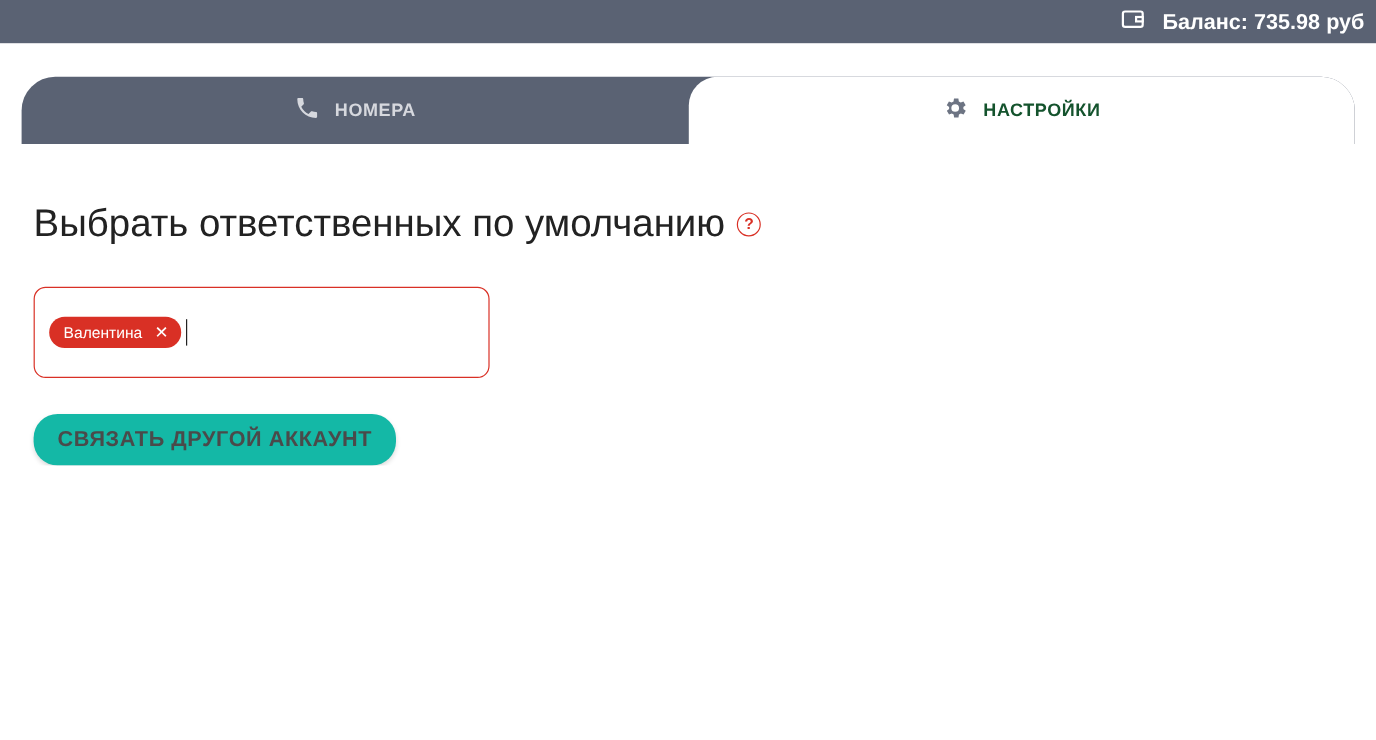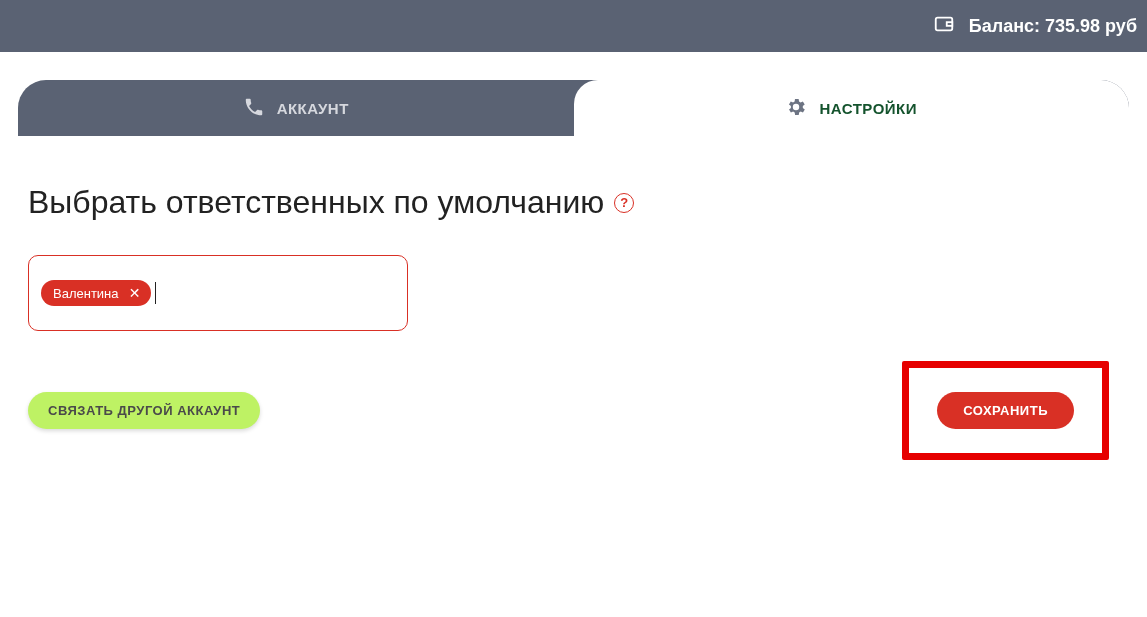--- a/index.html
+++ b/index.html
@@ -1,20 +1,20 @@
 <!DOCTYPE html>
 <html><head>
   <meta charset="utf-8">
   <style>
     * { margin: 0; padding: 0; box-sizing: border-box; }
     body { font-family: Arial, Helvetica, sans-serif; background: #fff; width: 1147px; }
 
     .topbar {
       background: #5a6273;
-      height: 52px;
+      height: 36px;
       display: flex;
       align-items: center;
       justify-content: flex-end;
       padding: 0 10px;
       color: #fff;
     }
     .wallet-icon { width: 22px; height: 22px; margin-right: 14px; }
     .balance { font-size: 18px; font-weight: bold; }
 
     .tabs-wrapper {
@@ -111,26 +111,26 @@
     }
 
     .buttons-row {
       display: flex;
       align-items: center;
       justify-content: space-between;
       margin-top: 30px;
       padding-right: 10px;
     }
     .link-button {
-      background: #bef264;
+      background: #14b8a6;
       color: #4a4a4a;
       border: none;
       padding: 11px 20px;
       border-radius: 20px;
-      font-size: 13px;
+      font-size: 18px;
       font-weight: bold;
       letter-spacing: 0.5px;
       cursor: pointer;
       box-shadow: 0 2px 4px rgba(0,0,0,0.15);
     }
     .save-highlight {
       border: 7px solid #e60000;
       border-radius: 2px;
       padding: 24px 28px;
     }
@@ -160,21 +160,21 @@
 </div>
 
 <div class="tabs-wrapper">
   <div class="tabs">
     <div class="tab">
       <span>
         <svg class="tab-icon" viewBox="0 0 24 24" fill="#d6d8de">
             <path d="M6.6 10.8c1.4 2.8 3.8 5.2 6.6 6.6l2.2-2.2c.3-.3.7-.4 1-.2 1.2.4 2.4.6 3.6.6.6 0 1 .4 1 1V20c0 .6-.4 1-1 1C10.6 21 3 13.4 3 4c0-.6.4-1 1-1h3.4c.6 0 1 .4 1 1 0 1.2.2 2.4.6 3.6.1.3 0 .7-.2 1l-2.2 2.2z"></path>
           </svg>
       </span>
-      <span>АККАУНТ</span>
+      <span>НОМЕРА</span>
     </div>
     <div class="tab active">
       <span>
         <svg class="tab-icon" viewBox="0 0 24 24" fill="#6d7483">
             <path d="M19.4 13l.1-1-.1-1 2.1-1.6-2-3.4-2.5 1a7 7 0 0 0-1.7-1l-.4-2.6h-4l-.4 2.6a7 7 0 0 0-1.7 1l-2.5-1-2 3.4L6.5 11l-.1 1 .1 1-2.1 1.6 2 3.4 2.5-1a7 7 0 0 0 1.7 1l.4 2.6h4l.4-2.6a7 7 0 0 0 1.7-1l2.5 1 2-3.4L19.4 13zM12 15.5A3.5 3.5 0 1 1 12 8.5a3.5 3.5 0 0 1 0 7z"></path>
           </svg>
       </span>
       <span>НАСТРОЙКИ</span>
     </div>
   </div>
@@ -189,17 +189,14 @@
   <div class="tags-input">
     <span class="tag">
       <span>Валентина</span>
       <span class="tag-remove">✕</span>
     </span>
     <span class="tag-cursor"></span>
   </div>
 
   <div class="buttons-row">
     <button class="link-button">СВЯЗАТЬ ДРУГОЙ АККАУНТ</button>
-    <div class="save-highlight">
-      <button class="save-button">СОХРАНИТЬ</button>
-    </div>
   </div>
 </div>
 
 </body></html>

